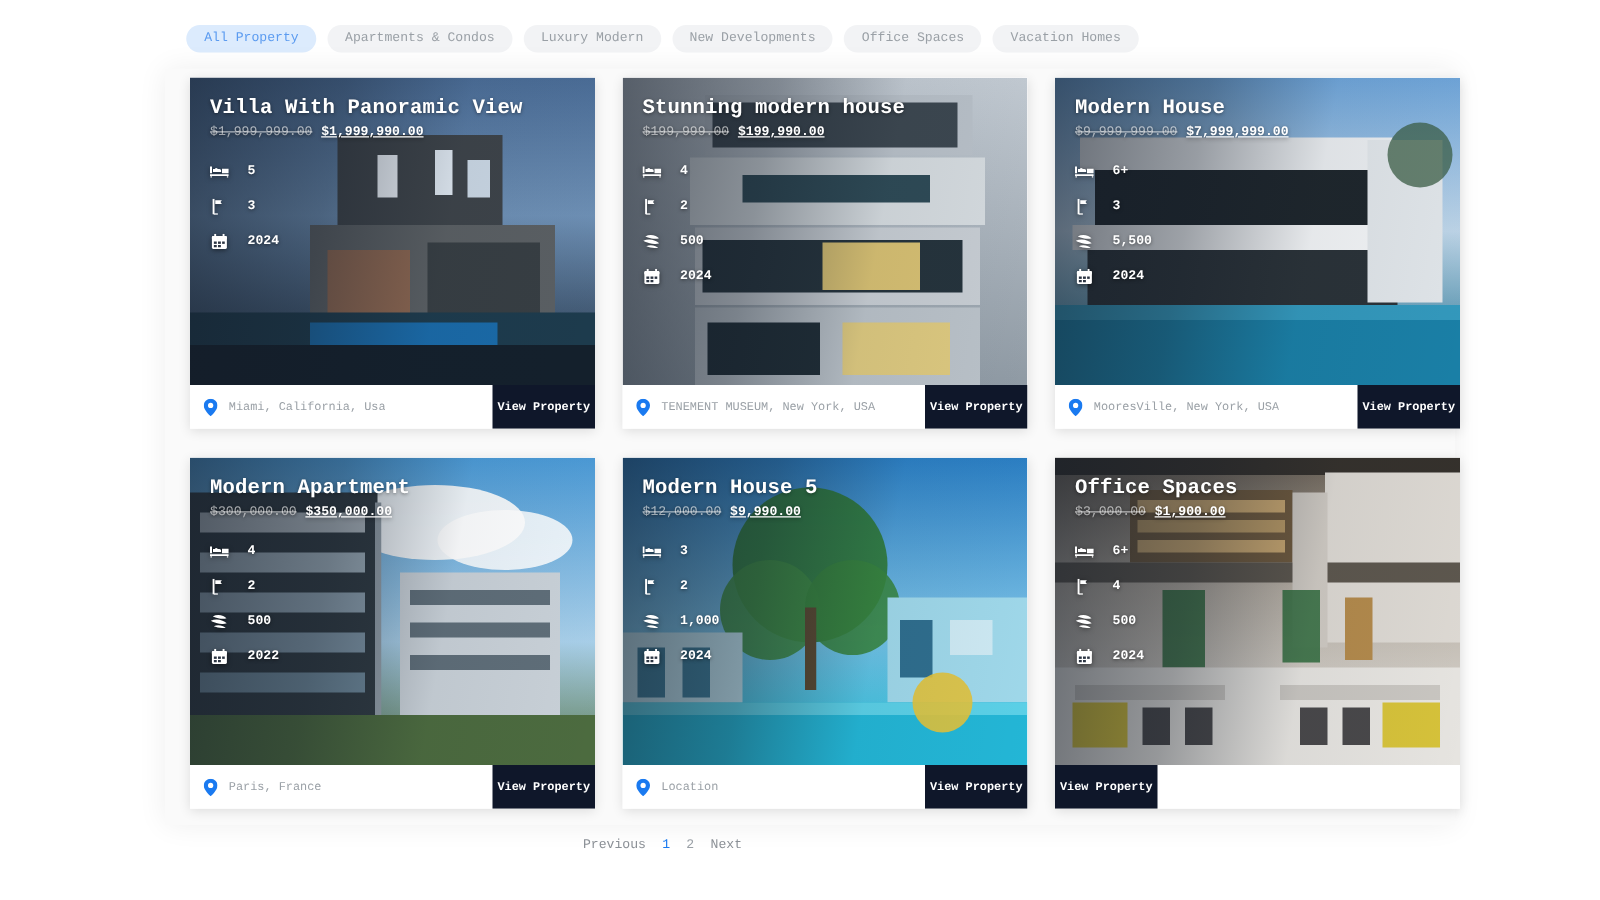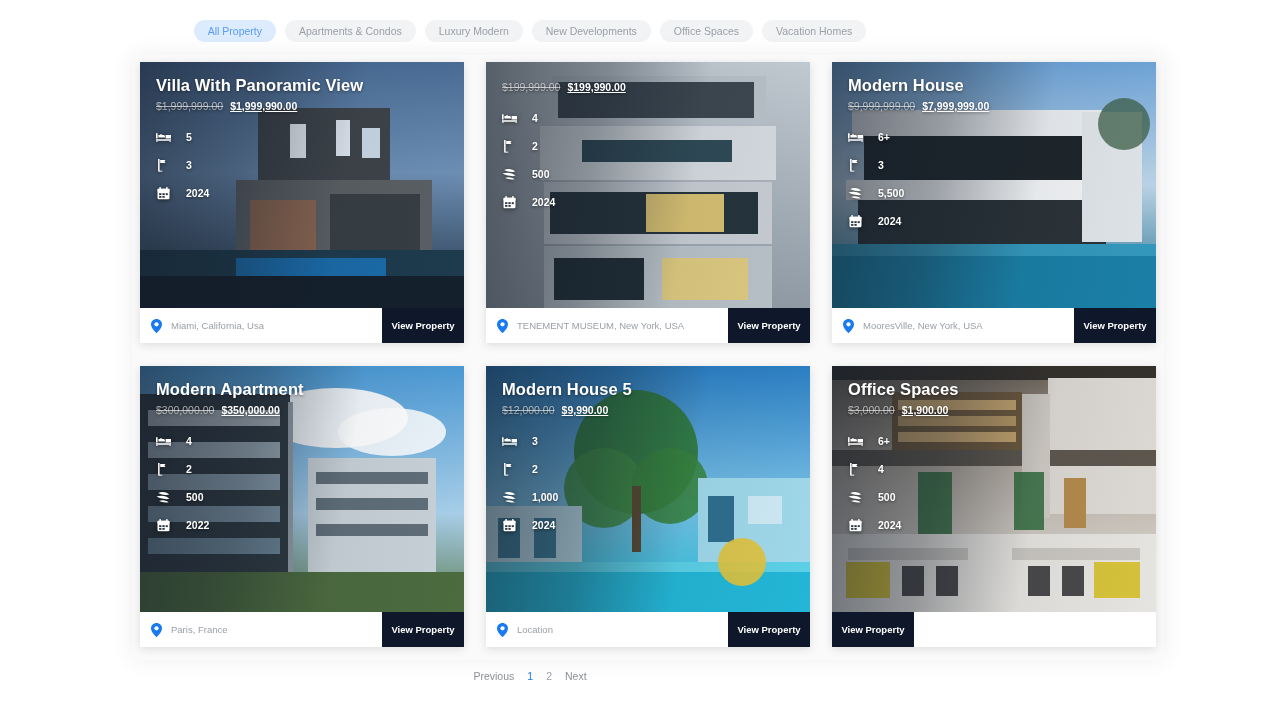--- a/index.html
+++ b/index.html
@@ -10,20 +10,21 @@
     background: #ffffff;
     font-family: "Liberation Sans", sans-serif;
     overflow: hidden;
   }
 
   .page {
     position: relative;
     width: 1060px;
     height: 720px;
     background: #ffffff;
+    font-family: Liberation Mono, monospace;
   }
 
   
   .filter-bar {
     display: flex;
     justify-content: center;
     align-items: center;
     gap: 9px;
     padding-top: 20px;
   }
@@ -50,21 +51,21 @@
     left: 132px;
     top: 55px;
     width: 1032px;
     height: 605px;
     background: #fafafa;
     box-shadow: 0 0 22px rgba(0,0,0,0.07);
   }
 
   .grid {
     position: absolute;
-    left: 140px;
+    left: 152px;
     top: 62px;
     width: 1024px;
     display: flex;
     flex-wrap: wrap;
     gap: 23px 22px;
   }
 
   .card {
     width: 324px;
     background: #ffffff;
@@ -320,20 +321,21 @@
       <rect x="58" y="120" width="228" height="62" fill="#c6ccd2"></rect>
       <rect x="64" y="130" width="208" height="42" fill="#25333c"></rect>
       <rect x="160" y="132" width="78" height="38" fill="#d6bf72"></rect>
       <rect x="58" y="184" width="228" height="62" fill="#b9c1c8"></rect>
       <rect x="68" y="196" width="90" height="42" fill="#1f2d36"></rect>
       <rect x="176" y="196" width="86" height="42" fill="#dcc87f"></rect>
             </svg>
           </div>
           <div class="scrim"></div>
           <div class="media-body">
+            <div class="card-title">Stunning modern house</div>
             <div class="price-row">
               <span class="price-old">$199,999.00</span>
               <span class="price-new">$199,990.00</span>
             </div>
             <div class="specs">
               <div class="spec">
                 <span class="spec-icon">
                   <svg width="15" height="11" viewBox="0 0 15 11">
                     <path fill="#fff" d="M0 1.2h1.6v5.4H0zM2.4 3.1h5.1c.8 0 1.4.6 1.4 1.4v1.1H2.4zM9.6 2.9H15v3.7H9.6zM0 7.3h15v1.5H0zM.4 8.9h1.1v1.2H.4zM13.5 8.9h1.1v1.2h-1.1z"></path>
                     <circle cx="5" cy="3.6" r="1.25" fill="#fff"></circle>

